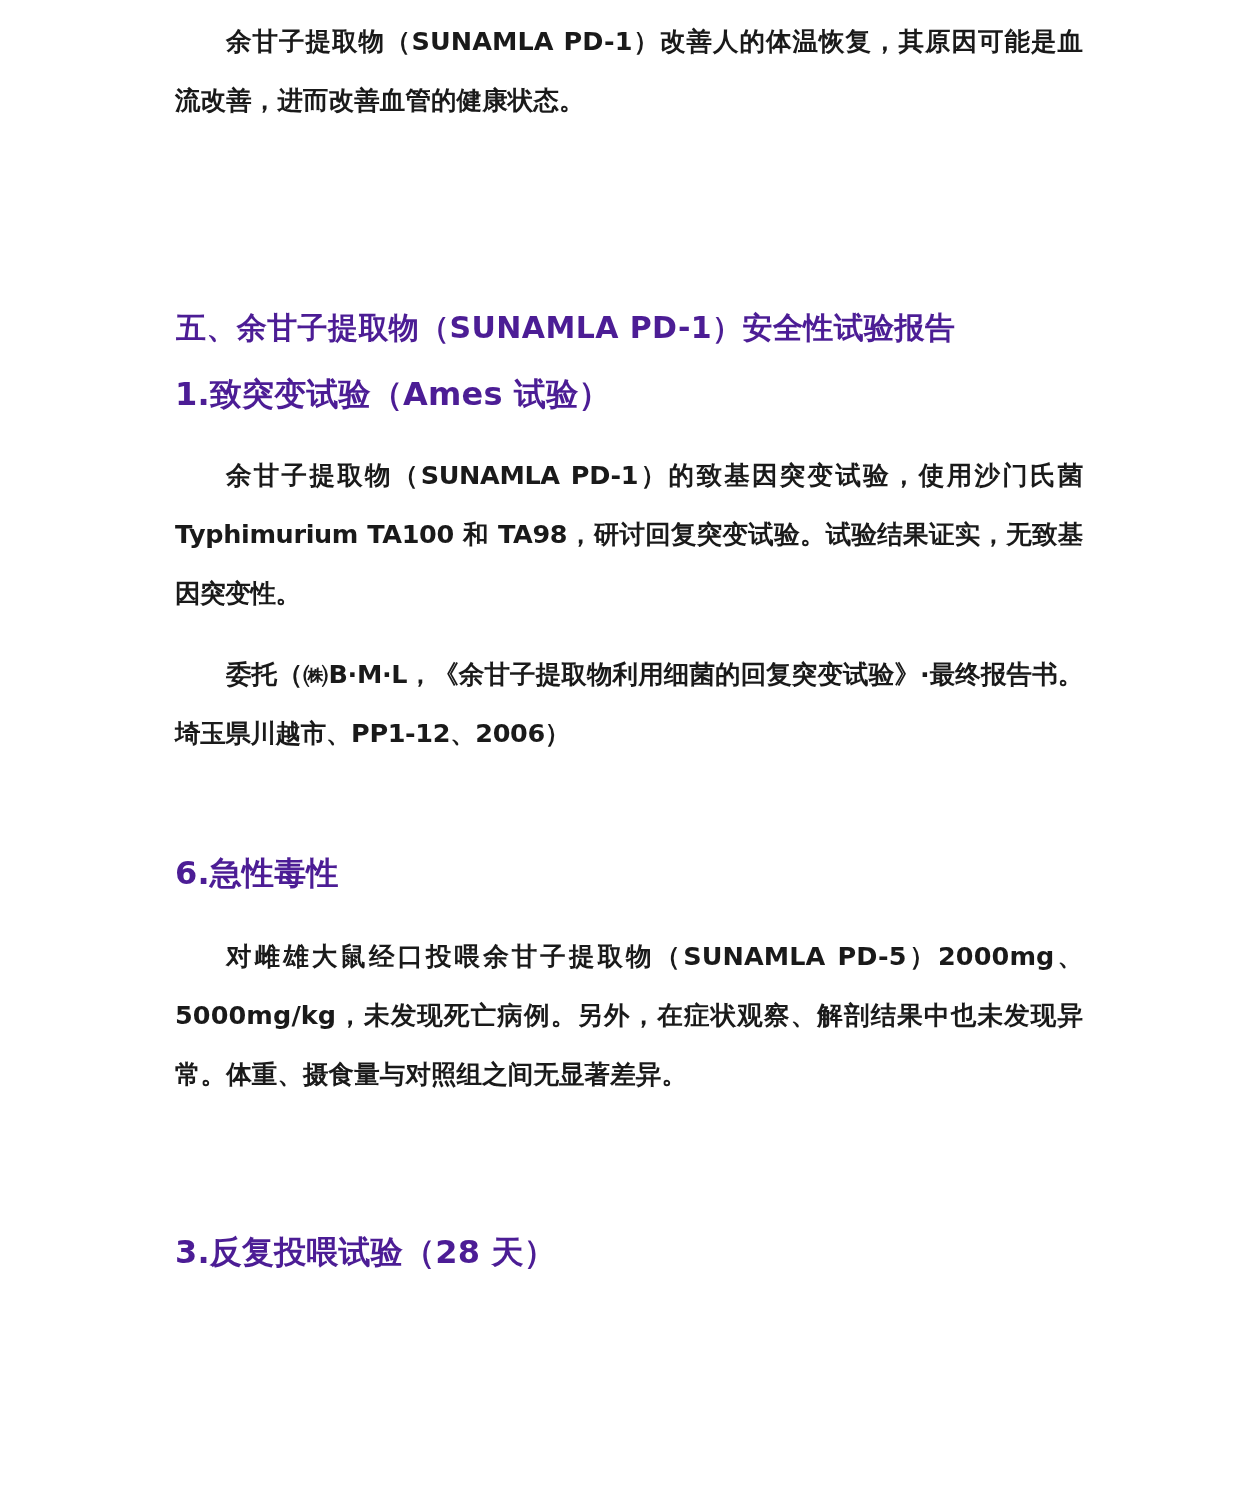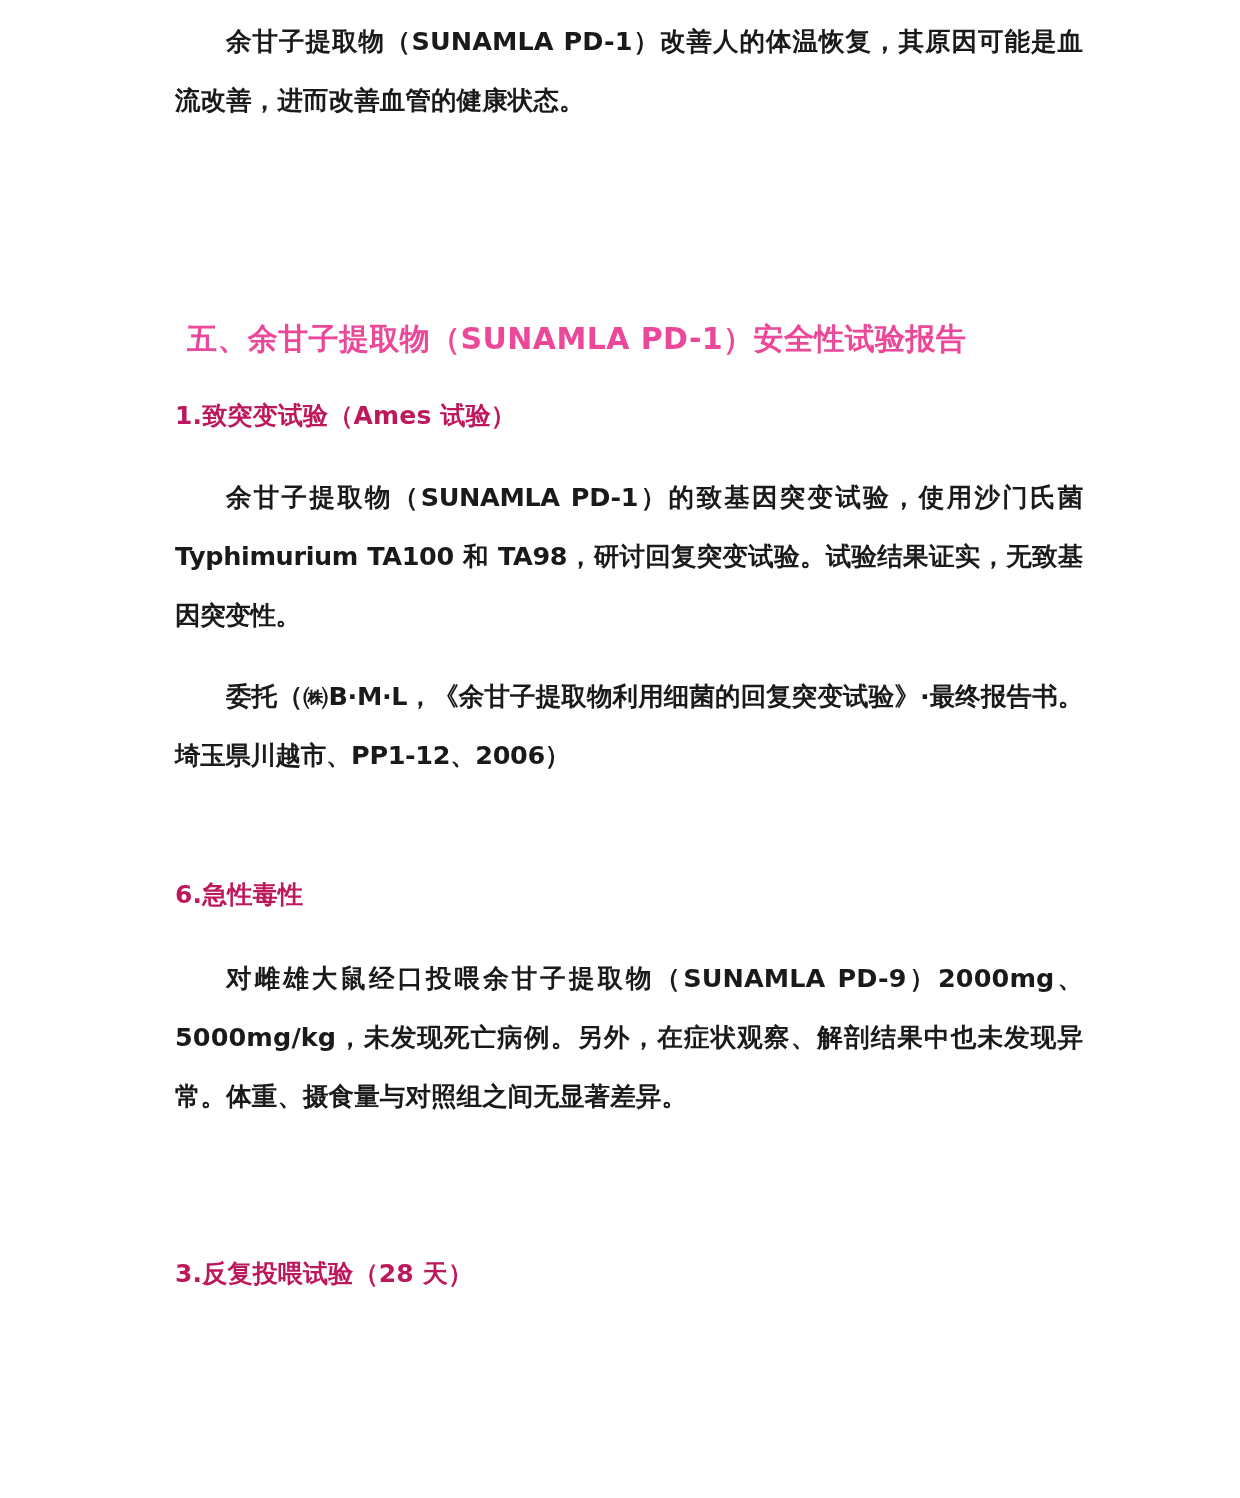--- a/index.html
+++ b/index.html
@@ -43,31 +43,31 @@
     font-weight: bold;
   }
   .para.tight {
     letter-spacing: -0.35px;
   }
 
   .h-section {
     font-size: 30px;
     font-weight: bold;
     line-height: 50px;
-    margin: 12px;
+    margin: 1px;
     letter-spacing: 0.4px;
-    color: #ec4899;
+    color: #4c1d95;
   }
   .h-sub {
-    font-size: 25px;
+    font-size: 32px;
     font-weight: bold;
     line-height: 48px;
     margin: 0;
     letter-spacing: 0.2px;
-    color: #be185d;
+    color: #4c1d95;
   }
 
   
   .sp-1 { height: 172px; }   
   .sp-2 { height: 16px; }    
   .sp-3 { height: 28px; }    
   .sp-4 { height: 22px; }    
   .sp-5 { height: 86px; }    
   .sp-6 { height: 30px; }    
   .sp-7 { height: 14px; }    
@@ -109,21 +109,21 @@
     <div class="sp-4"></div>
 
     <p class="para indent tight">委托（㈱B·M·L，《余甘子提取物利用细菌的回复突变试验》·最终报告书。埼玉県川越市、PP1-12、2006）</p>
 
     <div class="sp-5"></div>
 
     <h2 class="h-sub">6.急性毒性</h2>
 
     <div class="sp-6"></div>
 
-    <p class="para indent">对雌雄大鼠经口投喂余甘子提取物（SUNAMLA PD-9）2000mg、5000mg/kg，未发现死亡病例。另外，在症状观察、解剖结果中也未发现异常。体重、摄食量与对照组之间无显著差异。</p>
+    <p class="para indent">对雌雄大鼠经口投喂余甘子提取物（SUNAMLA PD-5）2000mg、5000mg/kg，未发现死亡病例。另外，在症状观察、解剖结果中也未发现异常。体重、摄食量与对照组之间无显著差异。</p>
 
     <div class="sp-7"></div>
 
 
     <div class="sp-7"></div>
 
 
     <div class="sp-8"></div>
 
     <h2 class="h-sub">3.反复投喂试验（28 天）</h2>

